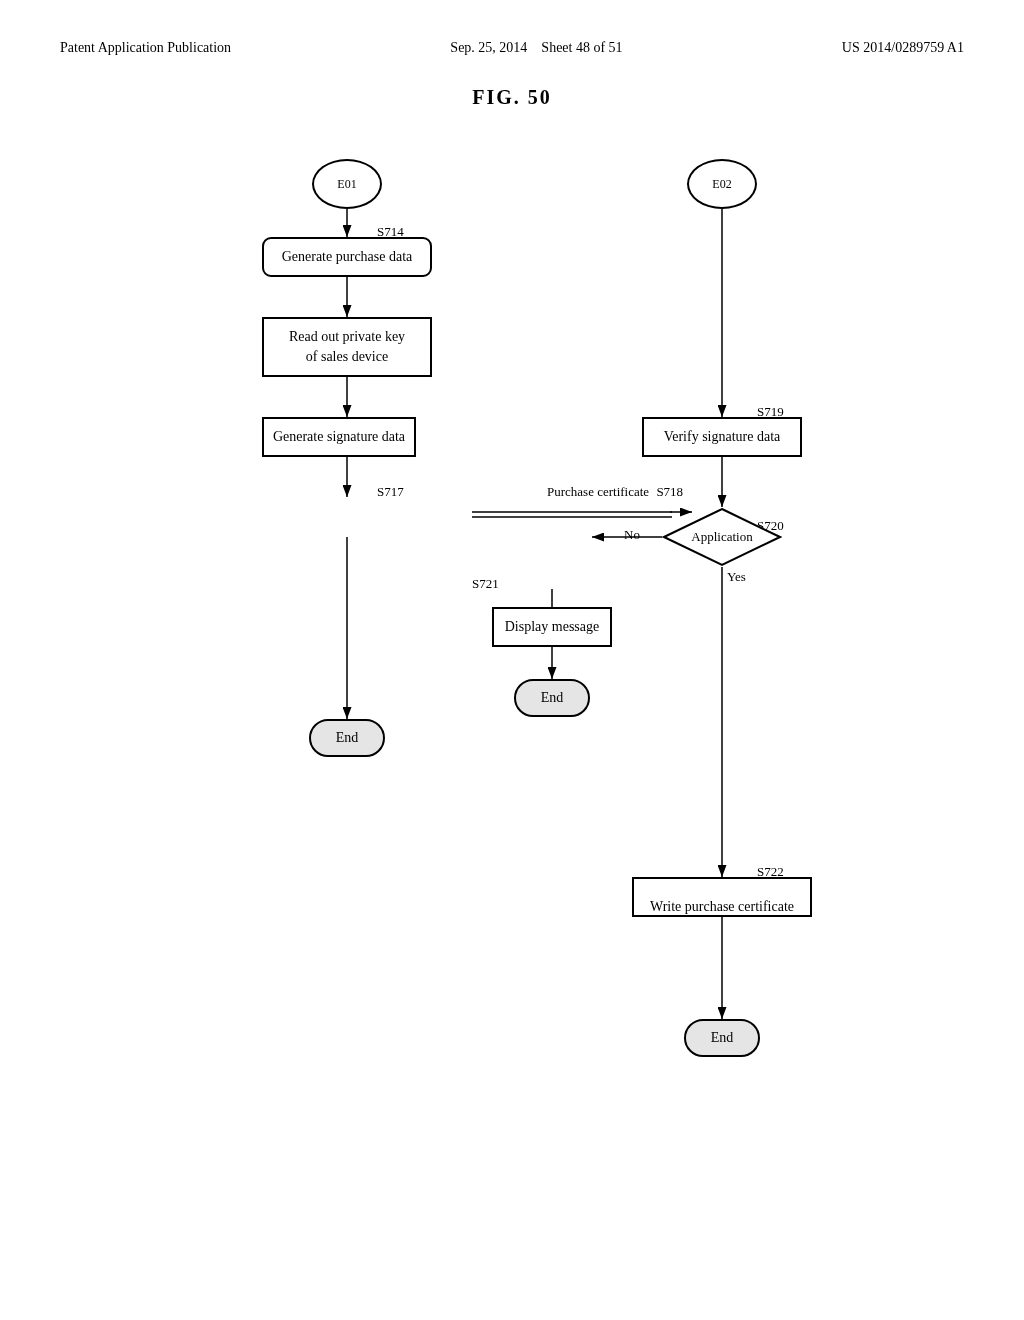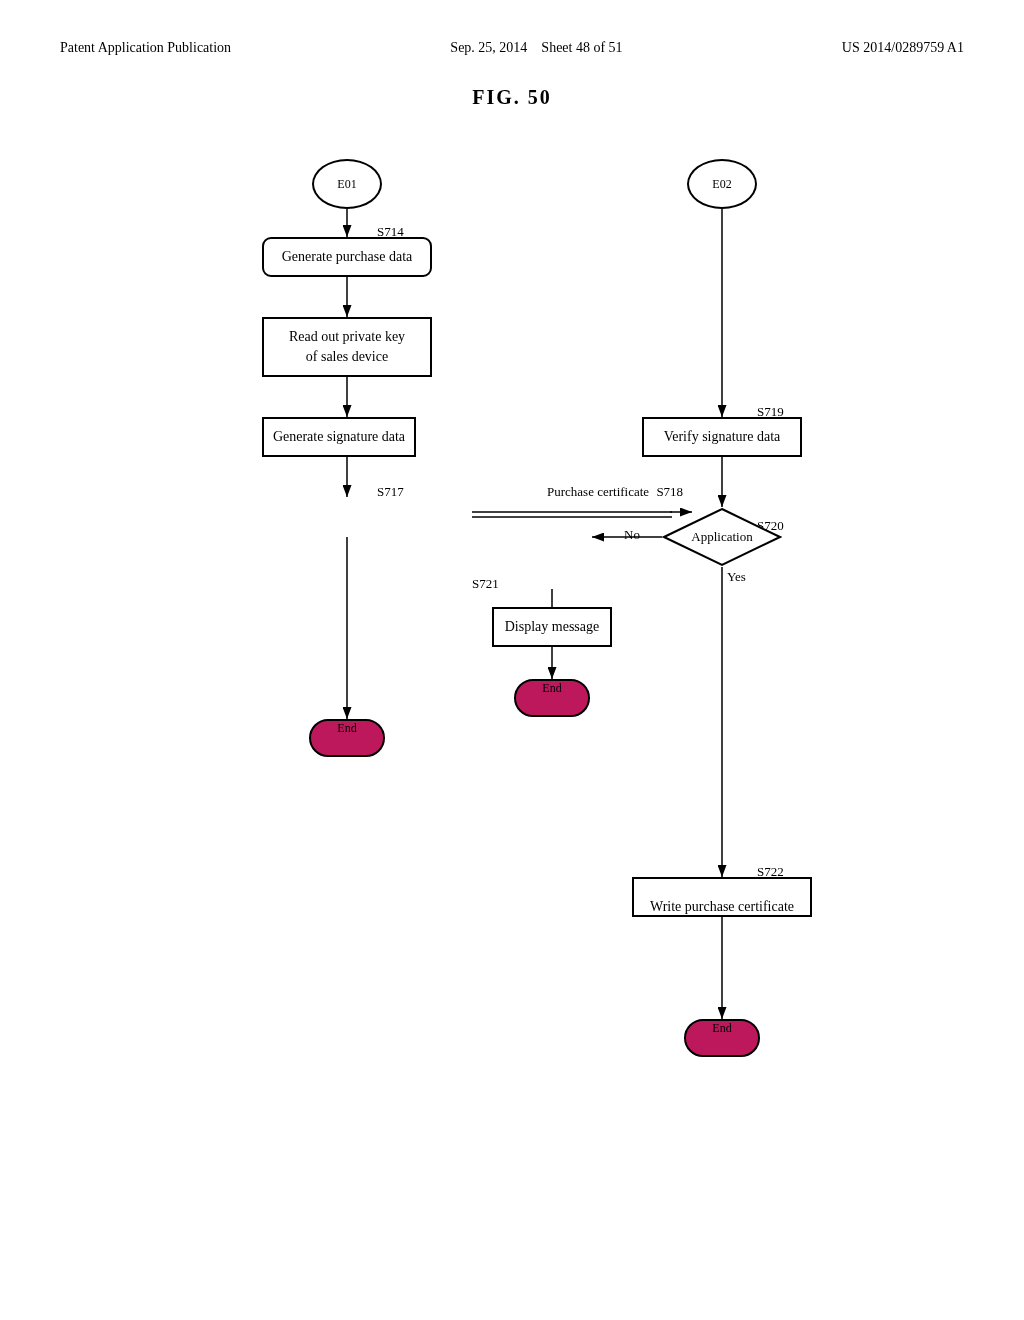--- a/index.html
+++ b/index.html
@@ -60,25 +60,25 @@
       display: flex;
       align-items: center;
       justify-content: center;
       font-size: 12px;
       font-family: 'Times New Roman', Times, serif;
     }
     .flow-terminal {
       position: absolute;
       border: 2px solid #000;
       border-radius: 25px;
-      background: #be185d;
-      display: flex;
-      align-items: flex-start;
-      justify-content: center;
-      font-size: 12px;
+      background: #e5e5e5;
+      display: flex;
+      align-items: center;
+      justify-content: center;
+      font-size: 14px;
       font-family: 'Times New Roman', Times, serif;
     }
     .flow-diamond {
       position: absolute;
       width: 120px;
       height: 60px;
       display: flex;
       align-items: center;
       justify-content: center;
       font-size: 13px;

